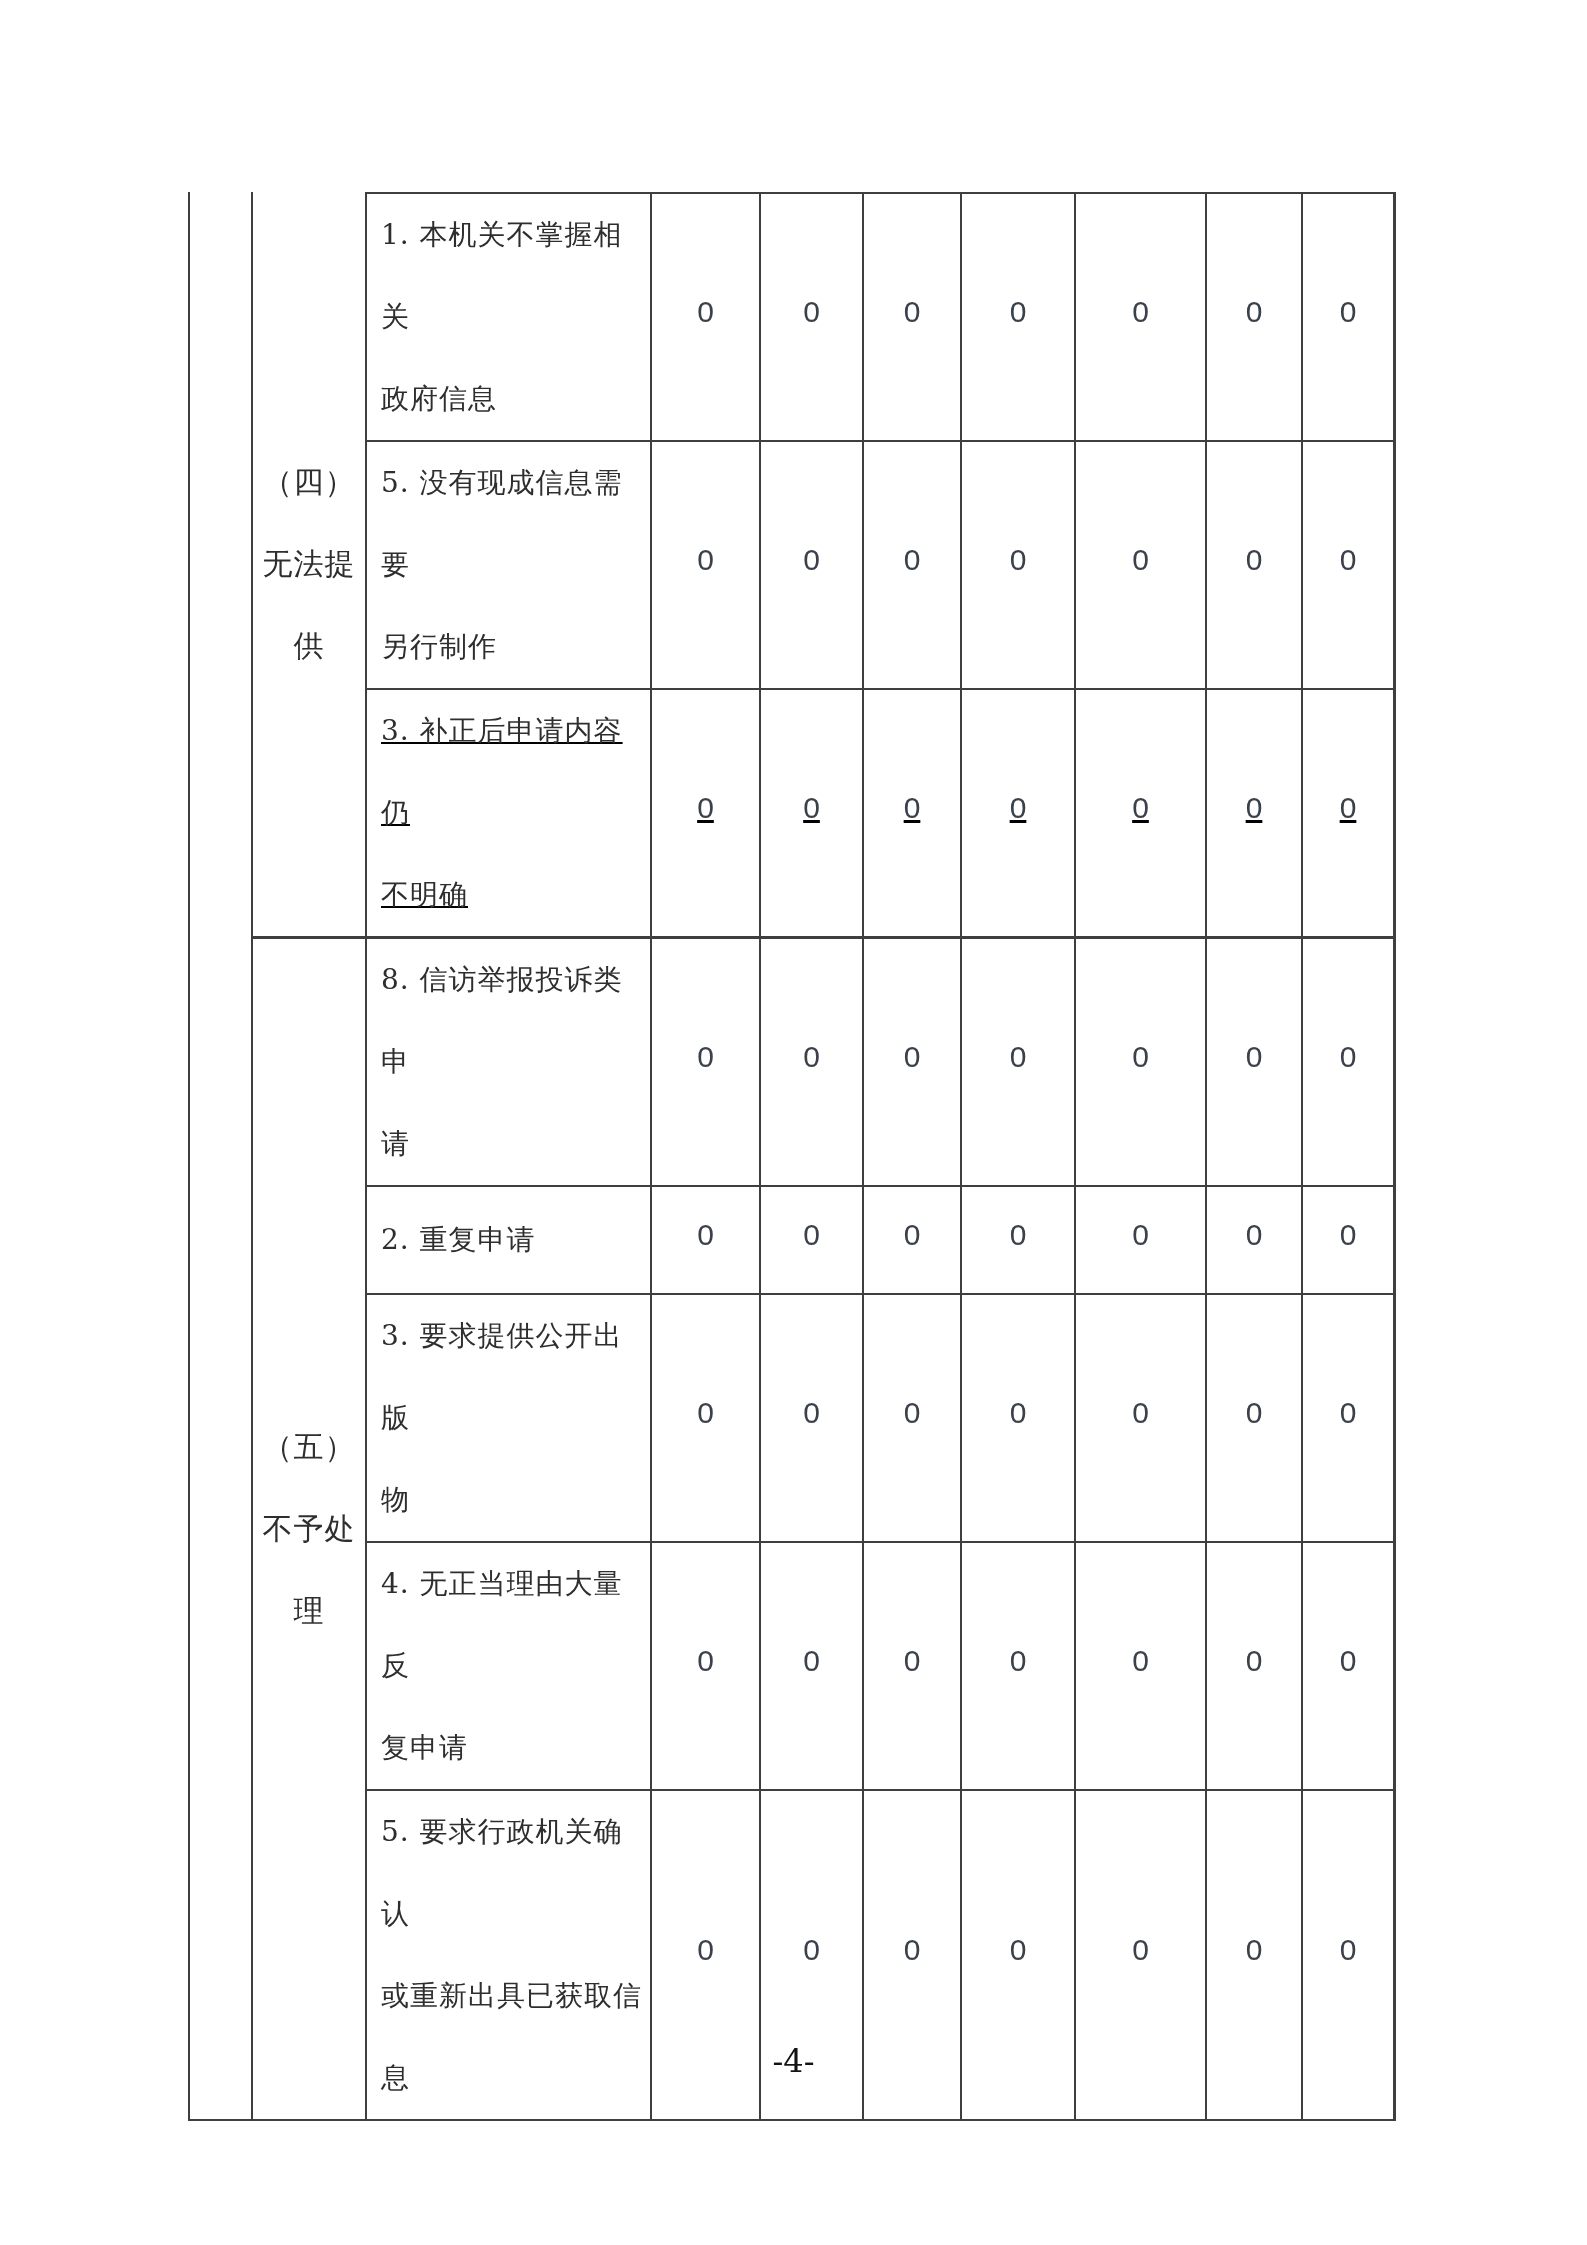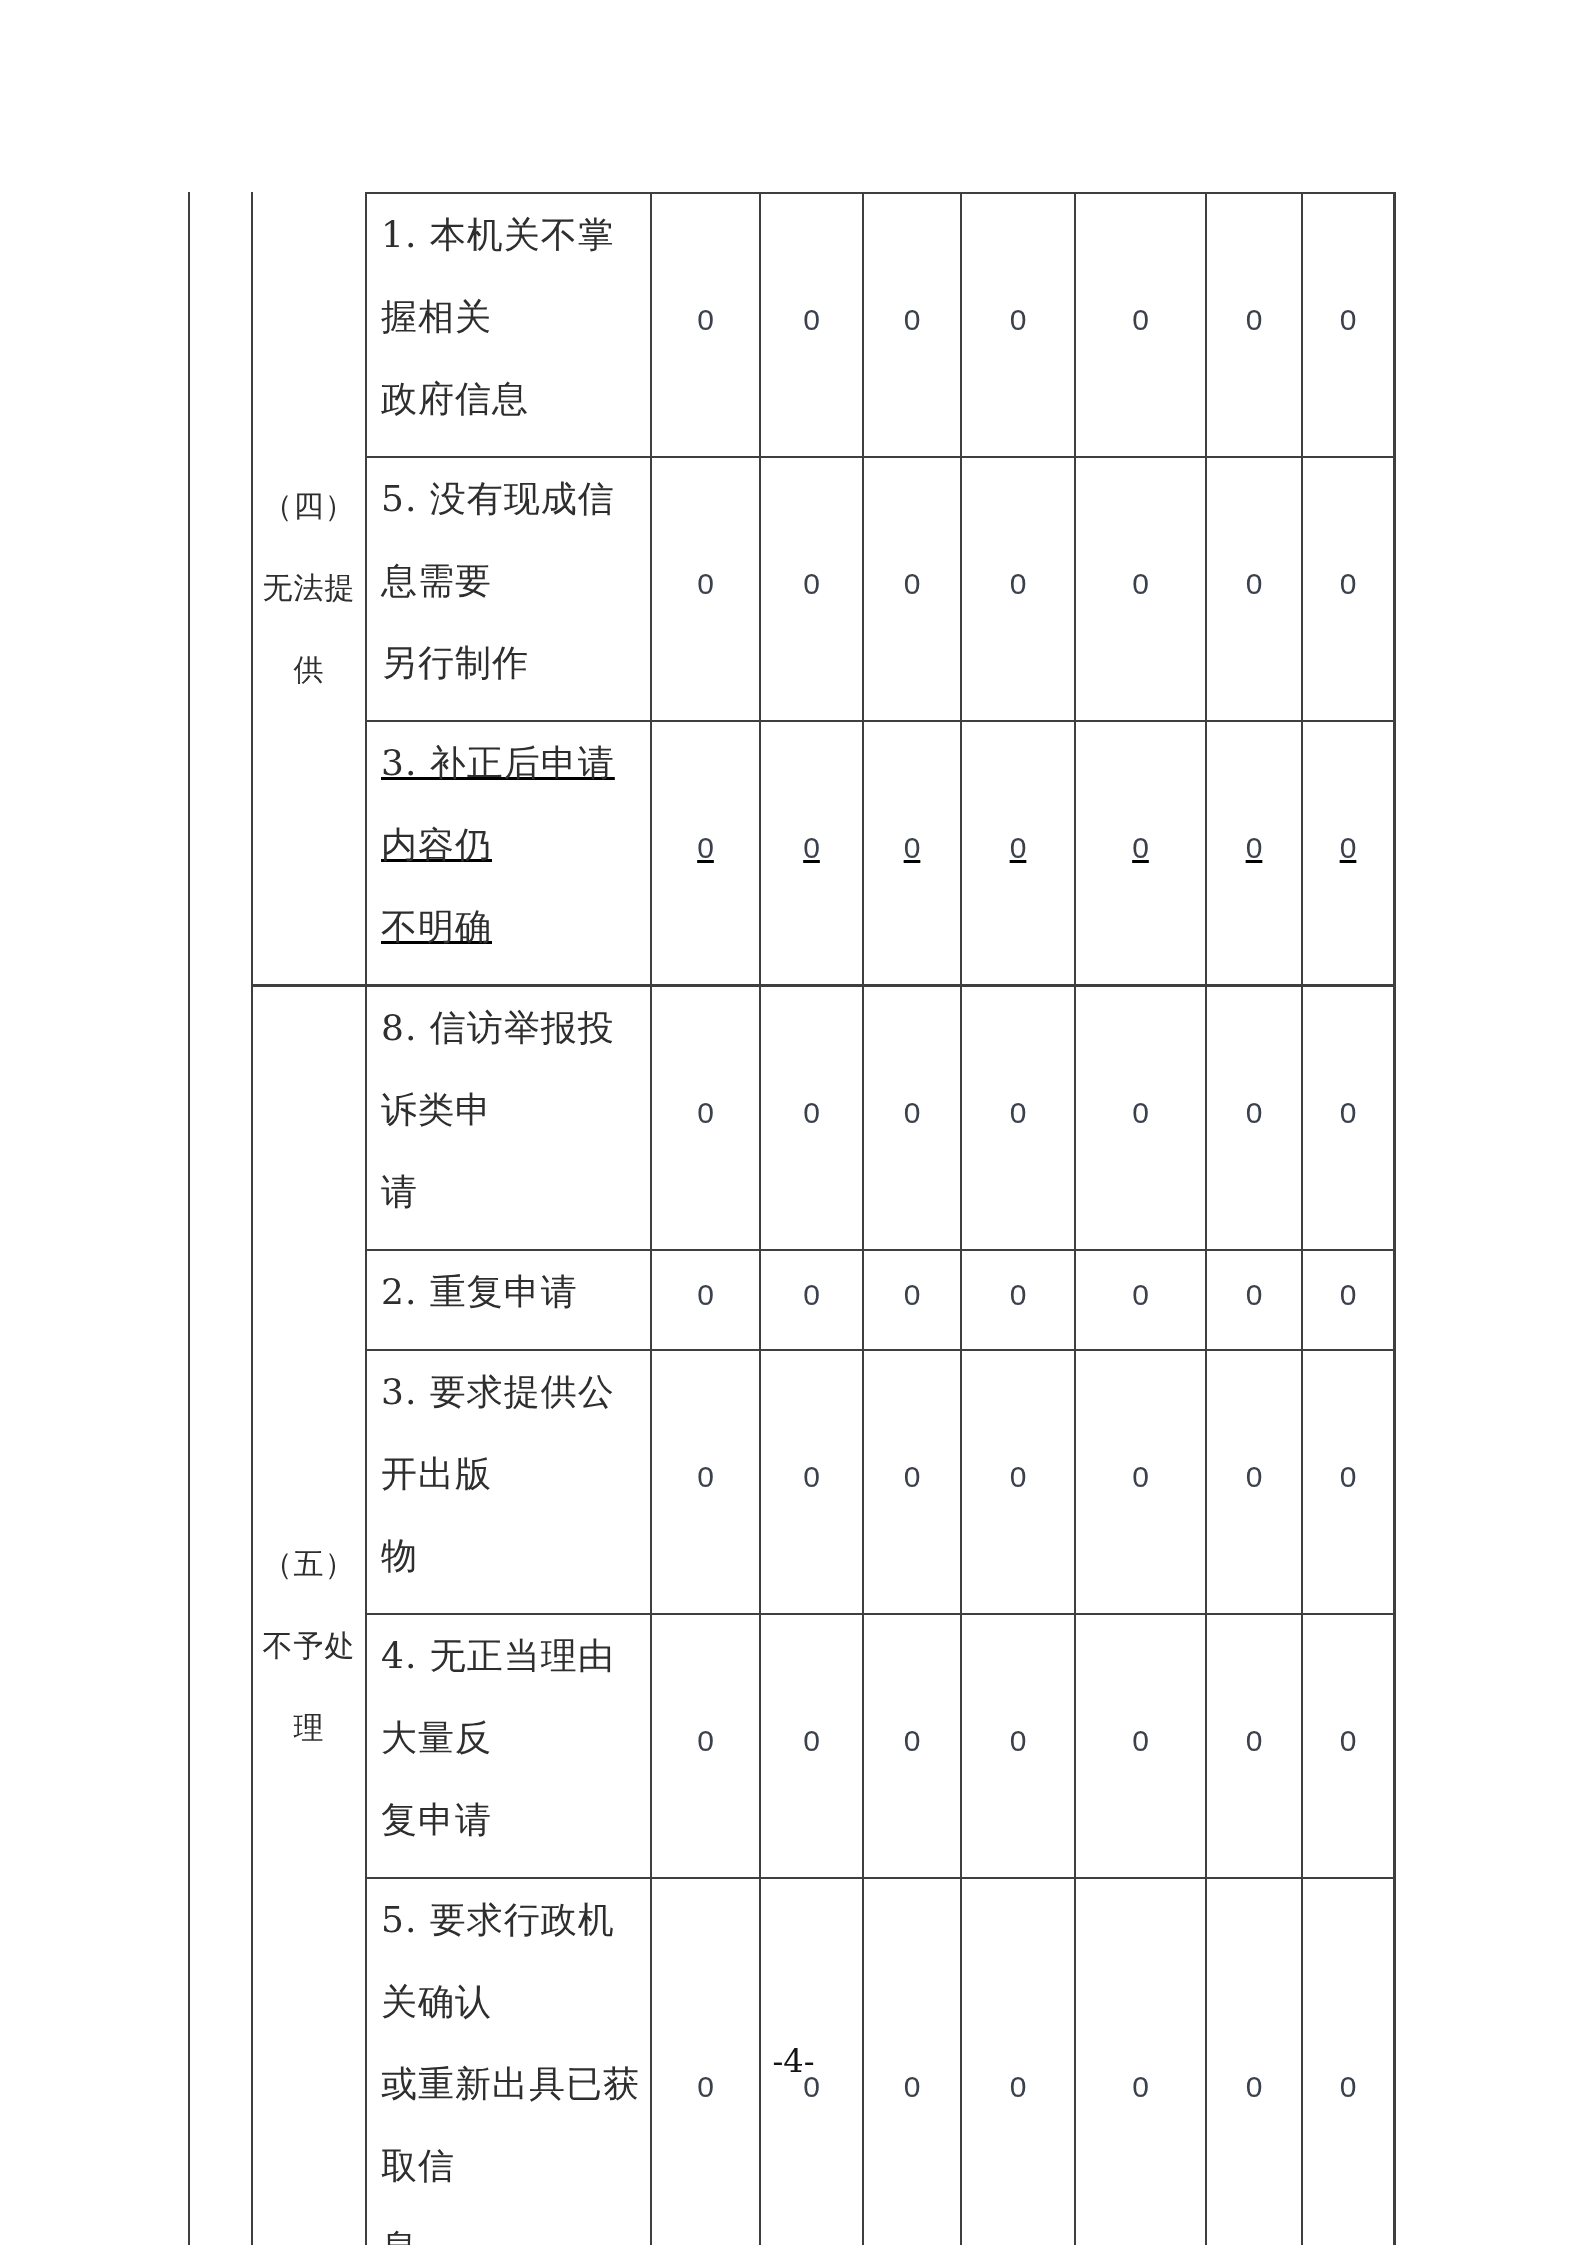--- a/index.html
+++ b/index.html
@@ -32,38 +32,38 @@
   td.c0 { border-left: 2px solid #3f3f3f; }
   td.btop { border-top: 2px solid #3f3f3f; }      
   td.lastcol { border-right: 3px solid #3f3f3f; }
   td.thickbot { border-bottom: 3px solid #3f3f3f; } 
 
   
   tr.h1  { height: 190px; }
   tr.h2  { height: 185px; }
   tr.h3  { height: 198px; text-decoration: underline; }
   tr.h4  { height: 193px; }
-  tr.h5  { height: 92px; }
+  tr.h5  { height: 108px; }
   tr.h6  { height: 200px; }
   tr.h7  { height: 190px; margin-top: 35px; }
   tr.h8  { height: 277px; }
 
   .glabel {
     text-align: center;
     font-size: 30px;
     line-height: 82px;
     white-space: pre-line;
     letter-spacing: 1px;
   }
   .rlabel {
-    font-size: 36px;
+    font-size: 28px;
     line-height: 82px;
     white-space: pre-line;
     letter-spacing: 1px;
-    padding: 0 8px 16px 14px;
+    padding: 0 8px 0 14px;
   }
   .val {
     text-align: center;
     font-family: "Liberation Sans", "DejaVu Sans", sans-serif;
     font-size: 30px;
     color: #3a414b;
     padding-bottom: 10px;
   }
   .pageno {
     position: absolute;

